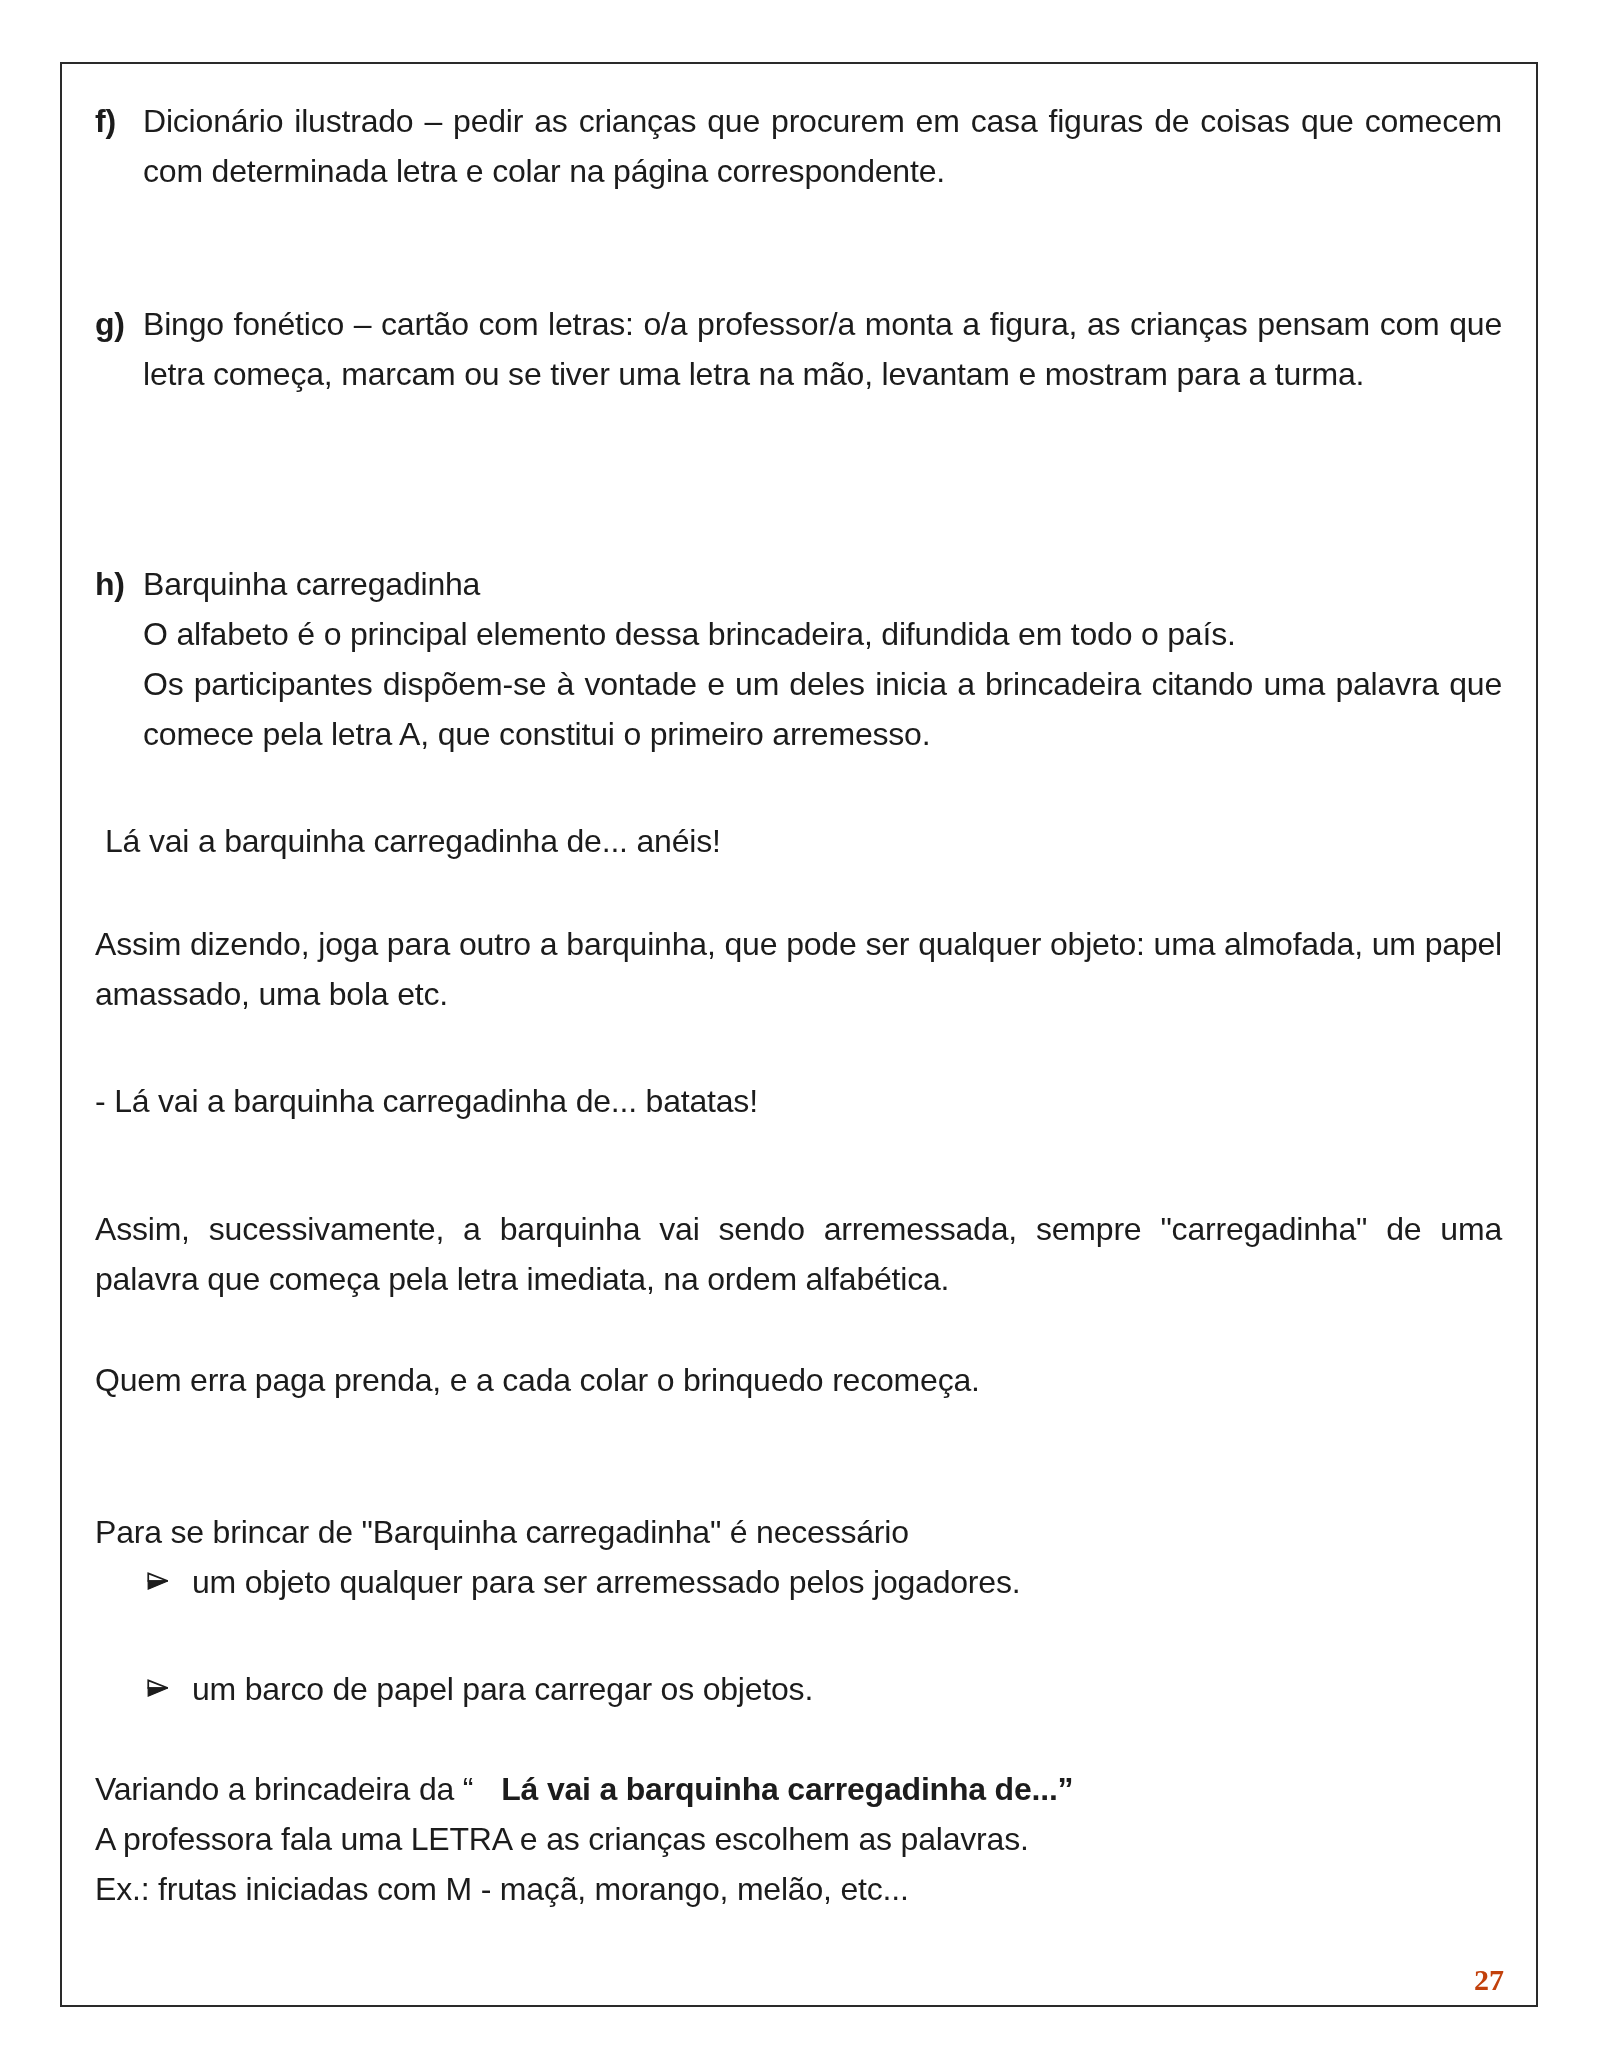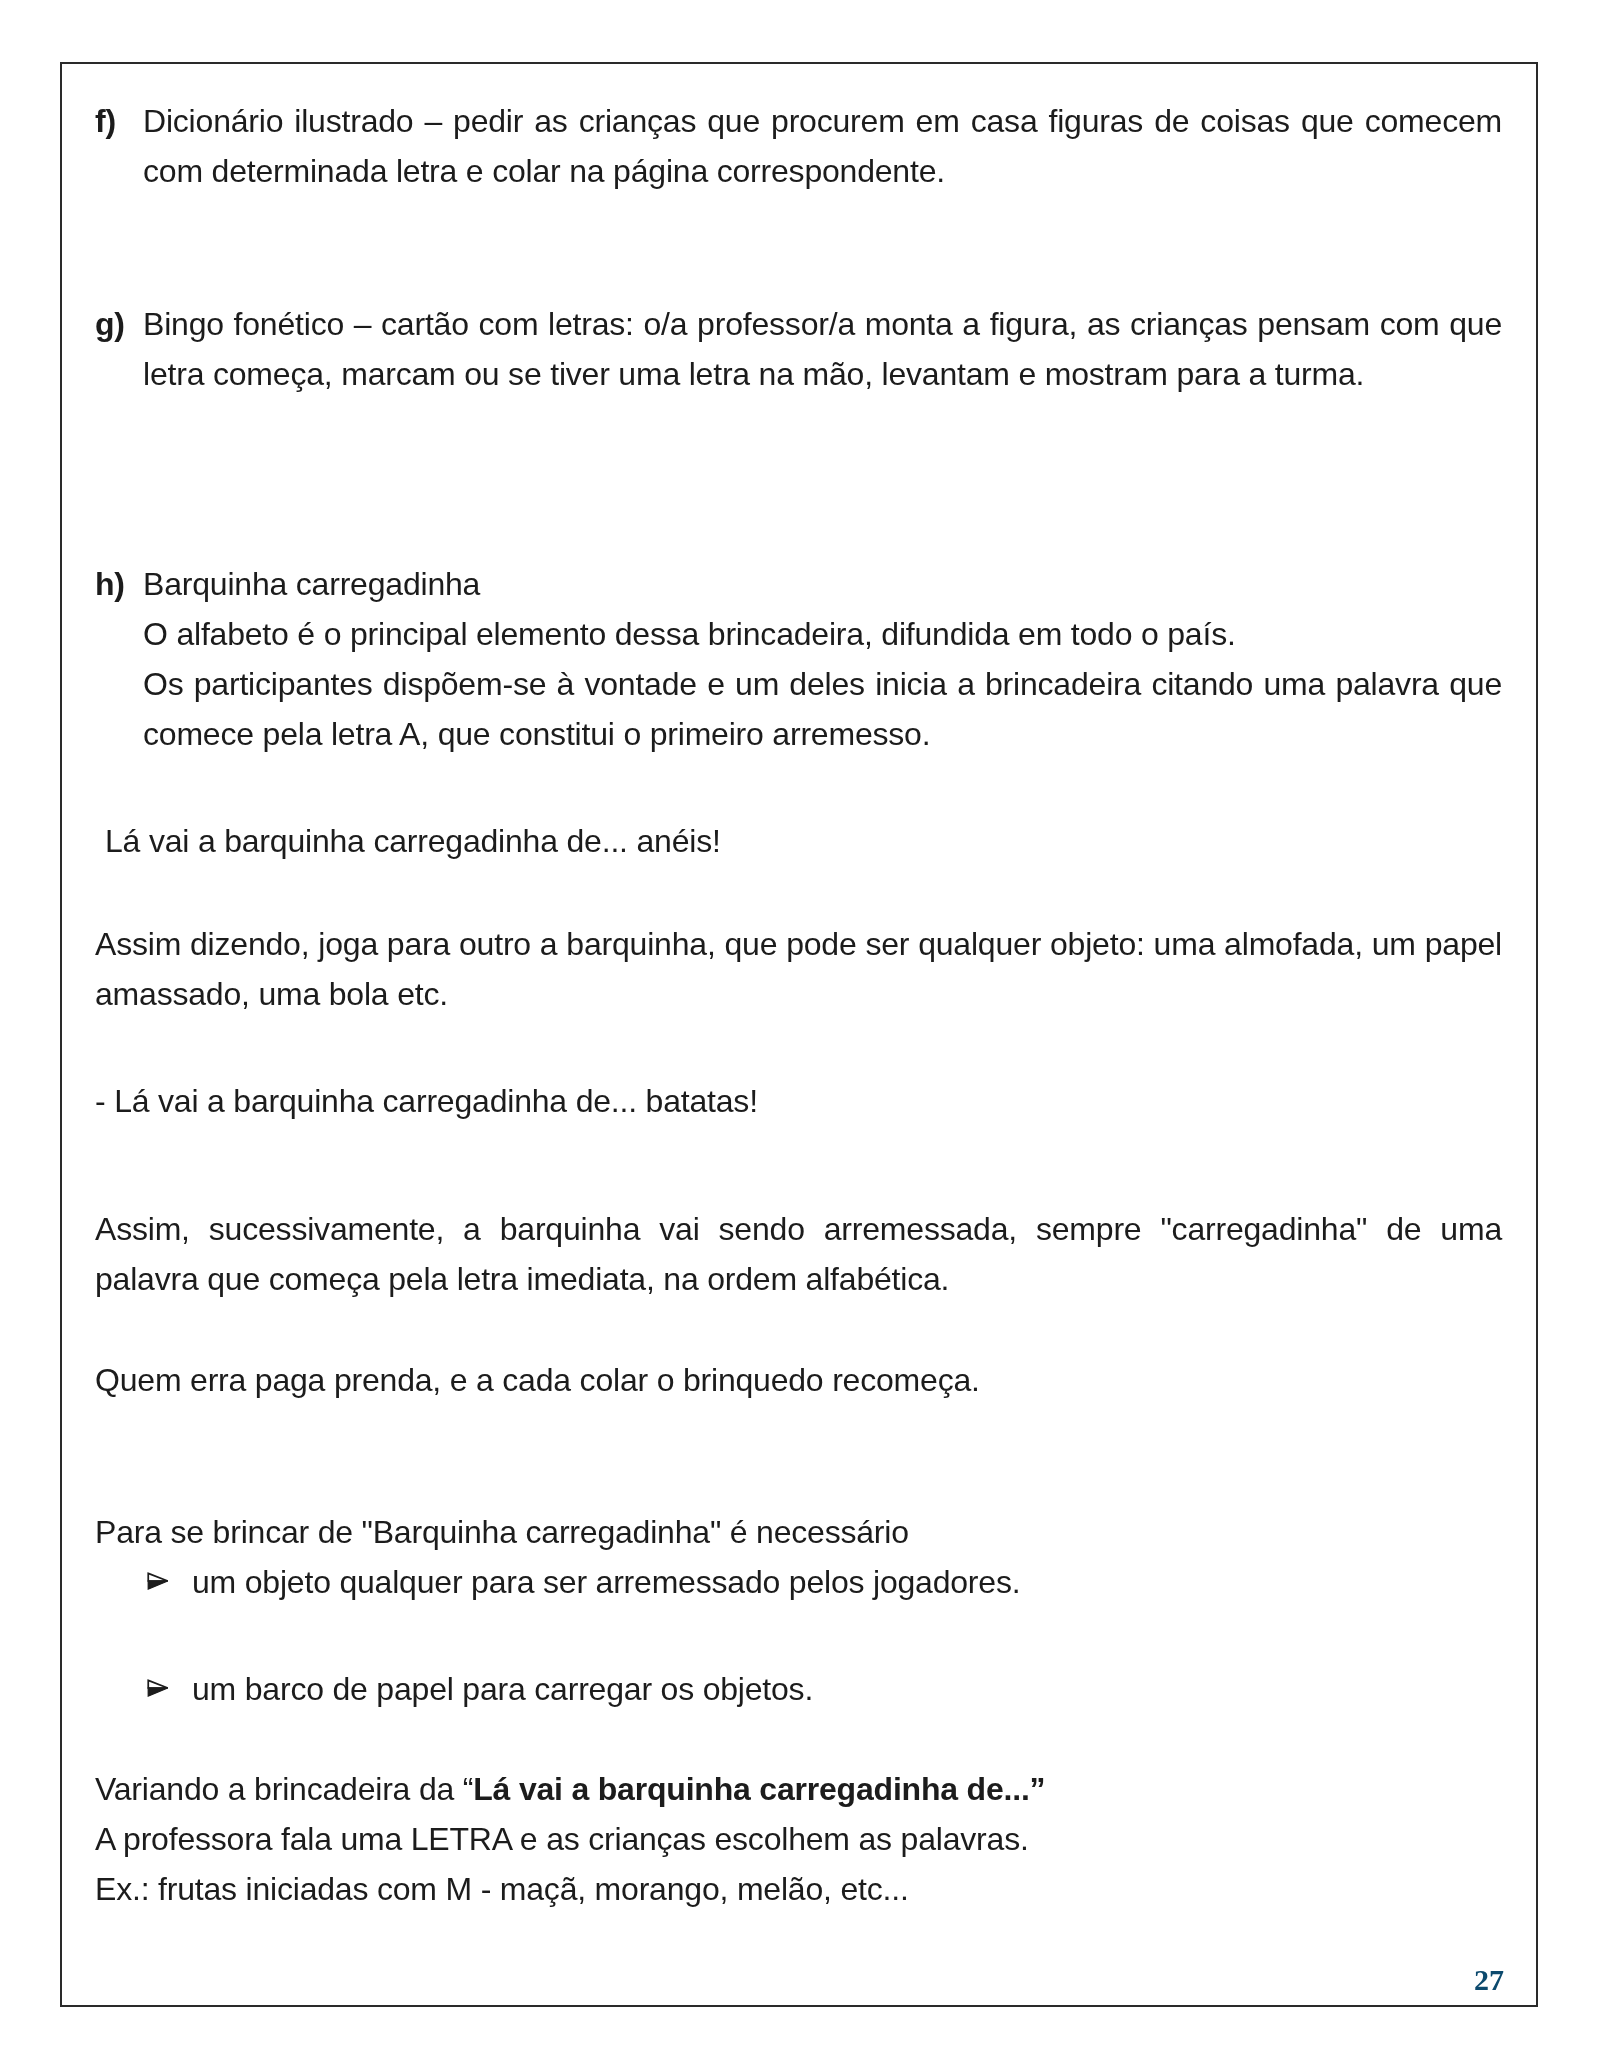--- a/index.html
+++ b/index.html
@@ -59,31 +59,31 @@
     align-items: flex-start;
     margin-left: 50px;
   }
   .bullet-marker {
     flex: 0 0 47px;
     padding-top: 11px;
   }
   .bullet-marker svg { display: block; }
   .bullet-text { flex: 1 1 auto; }
 
-  .bold-seg { font-weight: bold; }
+  .bold-seg { font-weight: bold; margin-left: 28px; }
 
   .page-num {
     position: absolute;
     right: 32px;
     bottom: 8px;
     font-family: "Liberation Serif", "DejaVu Serif", serif;
     font-weight: bold;
     font-size: 30px;
     line-height: 34px;
-    color: #0c4a6e;
+    color: #c2410c;
   }
 </style>
 </head>
 <body>
 
 <div class="sheet">
   <div class="frame">
     <div class="content">
 
       <div class="hang">

